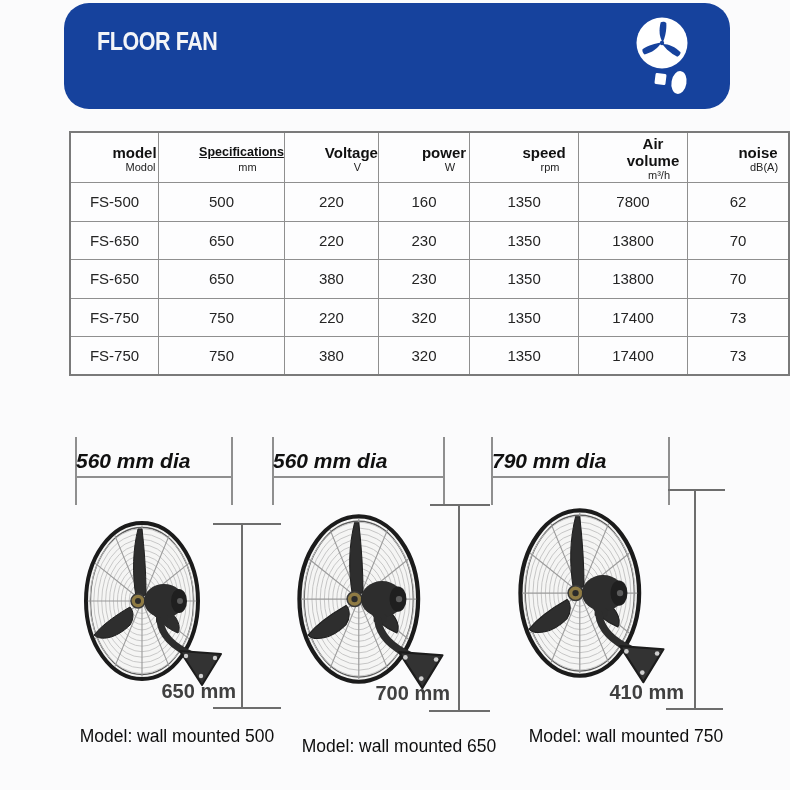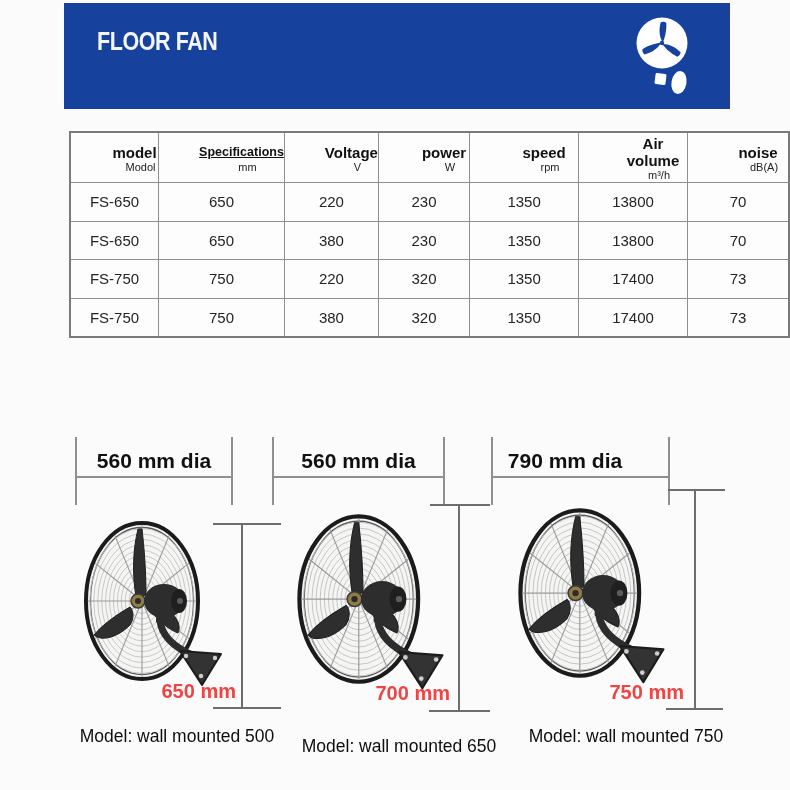--- a/index.html
+++ b/index.html
@@ -3,21 +3,21 @@
 <meta charset="utf-8">
 <style>
   * { box-sizing: border-box; margin: 0; padding: 0; }
   html,body { width: 790px; height: 790px; }
   body {
     font-family: "Liberation Sans", sans-serif;
     background: #fbfbfc;
     position: relative;
     overflow: hidden;
   }
-  .abs { position: absolute; }
+  .abs { position: absolute; border-radius: 25px; }
 
   
   .banner {
     left: 64px; top: 3px; width: 666px; height: 106px;
     background: #16429d;
   }
   .banner-title {
     position: absolute; left: 33px; top: 24px;
     color: #f4f5f8; font-size: 25px; font-weight: bold;
     letter-spacing: -0.5px;
@@ -43,26 +43,26 @@
   table.spec-table td { height: 38.5px; font-size: 15px; }
   .h-main { display: block; font-size: 15px; font-weight: bold; color: #111; line-height: 17px; }
   th.small-head .h-main { font-size: 12.5px; text-decoration: underline; }
   .h-sub { display: block; font-size: 11px; font-weight: normal; color: #222; line-height: 13px; margin-left: 12px; }
 
   
   .dline  { position: absolute; background: #8f8f8f; }
   .hline  { position: absolute; background: #6d6d6d; }
 
   .dia-label {
-    position: absolute; text-align: center;
-    font-size: 21px; font-weight: bold; color: #101010; white-space: nowrap;
+    position: absolute; 
+    font-size: 21px; font-weight: bold; color: #101010; white-space: nowrap; font-style: italic;
   }
   .hgt-label {
     position: absolute; text-align: right;
-    font-size: 20px; font-weight: bold; color: #ef4444; white-space: nowrap;
+    font-size: 20px; font-weight: bold; color: #404040; white-space: nowrap;
   }
   .fan-caption {
     position: absolute; text-align: center;
     font-size: 17.5px; font-weight: normal; color: #0e0e0e; white-space: nowrap;
   }
   svg.fan { position: absolute; }
 </style>
 </head>
 <body>
 
@@ -115,20 +115,29 @@
             <span class="h-main">Air volume</span>
             <span class="h-sub">m³/h</span>
           </th>
         <th style="width:104px">
             <span class="h-main">noise</span>
             <span class="h-sub">dB(A)</span>
           </th>
       </tr>
     </thead>
     <tbody>
+      <tr>
+        <td>FS-500</td>
+        <td>500</td>
+        <td>220</td>
+        <td>160</td>
+        <td>1350</td>
+        <td>7800</td>
+        <td>62</td>
+      </tr>
       <tr>
         <td>FS-650</td>
         <td>650</td>
         <td>220</td>
         <td>230</td>
         <td>1350</td>
         <td>13800</td>
         <td>70</td>
       </tr>
       <tr>
@@ -241,21 +250,21 @@
 <div class="hgt-label" style="left:140px;top:680px;width:96px">650 mm</div>
 
 <div class="hline" style="left:430px;top:504px;width:60px;height:2px"></div>
 <div class="hline" style="left:458px;top:504px;width:2px;height:208px"></div>
 <div class="hline" style="left:429px;top:710px;width:61px;height:2px"></div>
 <div class="hgt-label" style="left:354px;top:682px;width:96px">700 mm</div>
 
 <div class="hline" style="left:668px;top:489px;width:57px;height:2px"></div>
 <div class="hline" style="left:694px;top:489px;width:2px;height:221px"></div>
 <div class="hline" style="left:666px;top:708px;width:57px;height:2px"></div>
-<div class="hgt-label" style="left:588px;top:681px;width:96px">750 mm</div>
+<div class="hgt-label" style="left:588px;top:681px;width:96px">410 mm</div>
 
 <svg class="fan" style="left:80px;top:515px" width="165" height="185">
     <use href="#fan-sym"></use>
   </svg>
 <svg class="fan" style="left:293px;top:508px" width="175" height="196">
     <use href="#fan-sym"></use>
   </svg>
 <svg class="fan" style="left:514px;top:502px" width="175" height="196">
     <use href="#fan-sym"></use>
   </svg>

